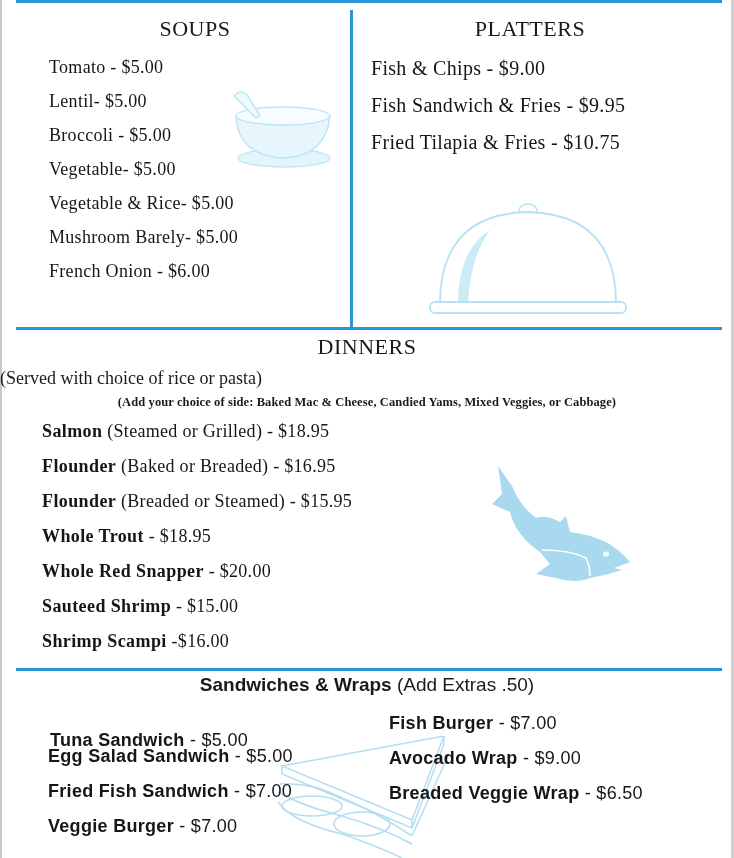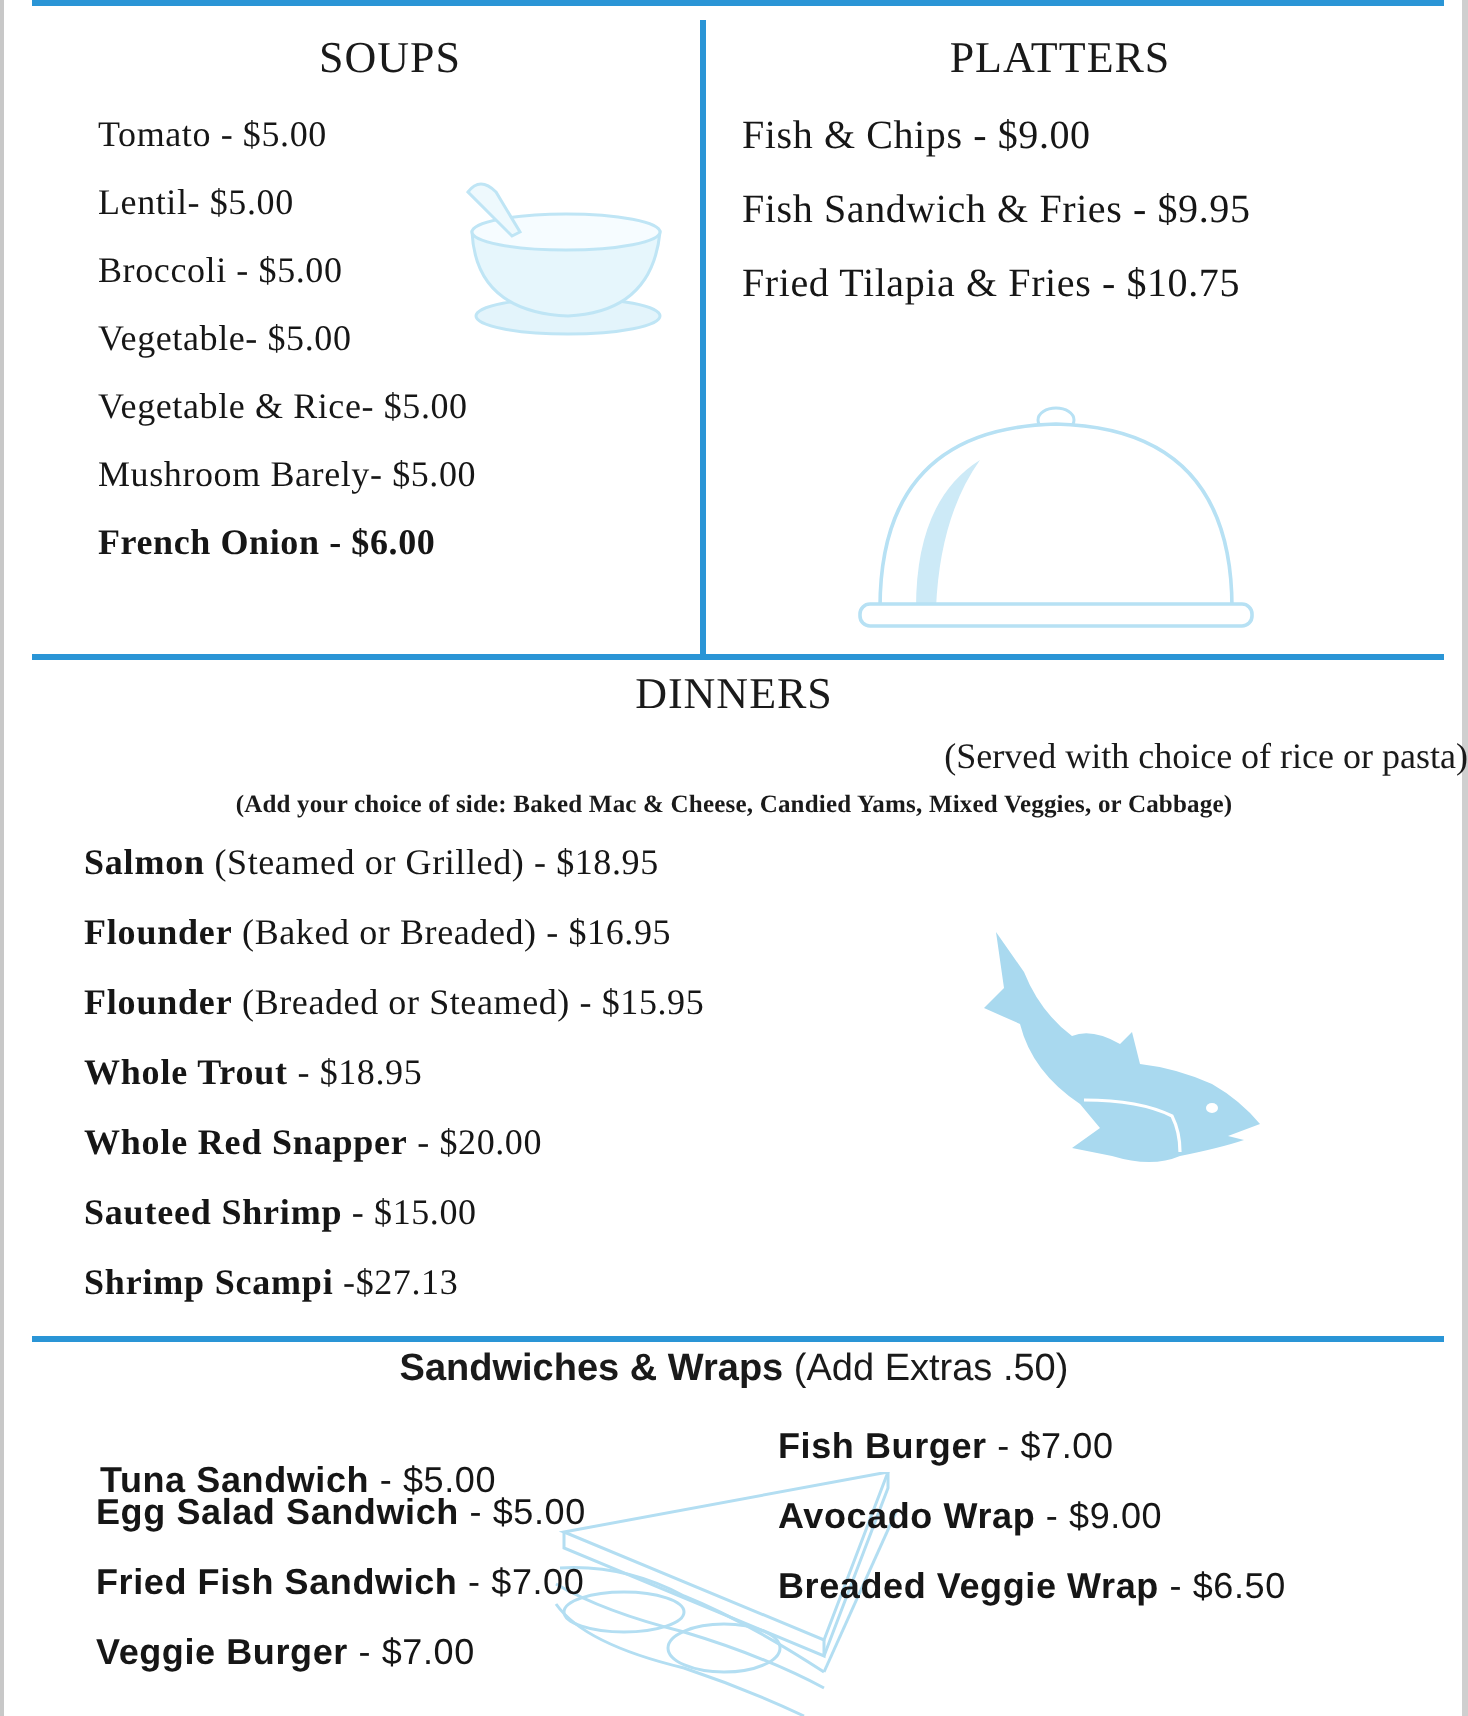--- a/index.html
+++ b/index.html
@@ -19,21 +19,21 @@
     font-size: 22px; letter-spacing: 0.5px; color: #1a1a1a; text-align: center;
   }
   .item {
     position: absolute; font-family: "Liberation Serif", serif;
     font-size: 18px; color: #161616; white-space: nowrap; letter-spacing: 0.3px;
   }
   .platter { font-size: 20px; }
   .dinner { font-size: 18px; }
   .dinner b { font-weight: bold; letter-spacing: 0.4px; }
   .sub1 {
-    position: absolute; left: 0; width: 734px; text-align: right;
+    position: absolute; left: 0; width: 734px; text-align: left;
     font-family: "Liberation Serif", serif; font-size: 18px; color: #1a1a1a;
   }
   .sub2 {
     position: absolute; left: 0; width: 734px; text-align: center;
     font-family: Liberation Serif, serif; font-size: 12.5px; font-weight: bold; color: #1a1a1a;
     letter-spacing: 0.1px;
   }
   .sw { font-family: "Liberation Sans Narrow", "Liberation Sans", sans-serif; font-size: 18px; }
   .sw b { font-weight: bold; }
   .sw-heading {
@@ -55,21 +55,21 @@
 <div class="hline" style="left:16px; top:668px; width:706px;"></div>
 
 <section>
   <div class="heading" style="left:100px; top:16px; width:190px;">SOUPS</div>
   <div class="item" style="left:49px; top:57px;">Tomato - $5.00</div>
   <div class="item" style="left:49px; top:91px;">Lentil- $5.00</div>
   <div class="item" style="left:49px; top:125px;">Broccoli - $5.00</div>
   <div class="item" style="left:49px; top:159px;">Vegetable- $5.00</div>
   <div class="item" style="left:49px; top:193px;">Vegetable &amp; Rice- $5.00</div>
   <div class="item" style="left:49px; top:227px;">Mushroom Barely- $5.00</div>
-  <div class="item" style="left:49px; top:261px;font-weight:bold;">French Onion - $6.00</div>
+  <div class="item" style="left:49px; top:261px;">French Onion - $6.00</div>
 
   <svg class="illus" style="left:226px; top:86px;" width="110" height="86" viewBox="0 0 110 86">
     <ellipse cx="58" cy="72" rx="46" ry="9" fill="#e3f4fb" stroke="#bfe5f5" stroke-width="1.5"></ellipse>
     <path d="M10 30 Q12 70 58 72 Q100 70 104 30 Z" fill="#e6f6fc" stroke="#bfe5f5" stroke-width="1.5"></path>
     <ellipse cx="57" cy="30" rx="47" ry="9" fill="#f6fcff" stroke="#bfe5f5" stroke-width="1.5"></ellipse>
     <path d="M8 10 Q14 2 22 10 L34 30 L30 32 Z" fill="#eef9fd" stroke="#bfe5f5" stroke-width="1.5"></path>
   </svg>
 </section>
 
 <section>
@@ -90,21 +90,21 @@
   <div class="heading" style="left:0; top:334px; width:734px;">DINNERS</div>
   <div class="sub1" style="top:368px;">(Served with choice of rice or pasta)</div>
   <div class="sub2" style="top:395px;">(Add your choice of side: Baked Mac &amp; Cheese, Candied Yams, Mixed Veggies, or Cabbage)</div>
 
   <div class="item dinner" style="left:42px; top:421px;"><b>Salmon</b><span> (Steamed or Grilled) - $18.95</span></div>
   <div class="item dinner" style="left:42px; top:456px;"><b>Flounder</b><span> (Baked or Breaded) - $16.95</span></div>
   <div class="item dinner" style="left:42px; top:491px;"><b>Flounder</b><span> (Breaded or Steamed) - $15.95</span></div>
   <div class="item dinner" style="left:42px; top:526px;"><b>Whole Trout</b><span> - $18.95</span></div>
   <div class="item dinner" style="left:42px; top:561px;"><b>Whole Red Snapper</b><span> - $20.00</span></div>
   <div class="item dinner" style="left:42px; top:596px;"><b>Sauteed Shrimp</b><span> - $15.00</span></div>
-  <div class="item dinner" style="left:42px; top:631px;"><b>Shrimp Scampi</b><span> -$27.13</span></div>
+  <div class="item dinner" style="left:42px; top:631px;"><b>Shrimp Scampi</b><span> -$16.00</span></div>
 
   <svg class="illus" style="left:490px; top:466px;" width="144" height="124" viewBox="0 0 144 124">
     <path d="M8 0 L12 28 L2 38 L20 46 Q26 70 50 86 L60 98 L46 108 L66 112 Q86 118 100 112 Q120 108 132 104 L124 102 L140 96 Q130 84 116 76 Q98 68 80 66 L76 50 L70 56 Q56 48 46 52 Q30 40 22 20 Z" fill="#a9d9ef"></path>
     <path d="M52 84 Q80 84 96 92 Q100 100 100 110" fill="none" stroke="#ffffff" stroke-width="1.6"></path>
     <ellipse cx="116" cy="88" rx="3" ry="2.5" fill="#ffffff"></ellipse>
   </svg>
 </section>
 
 <section>
   <div class="sw-heading" style="top:674px;"><b>Sandwiches &amp; Wraps</b><span> (Add Extras .50)</span></div>

